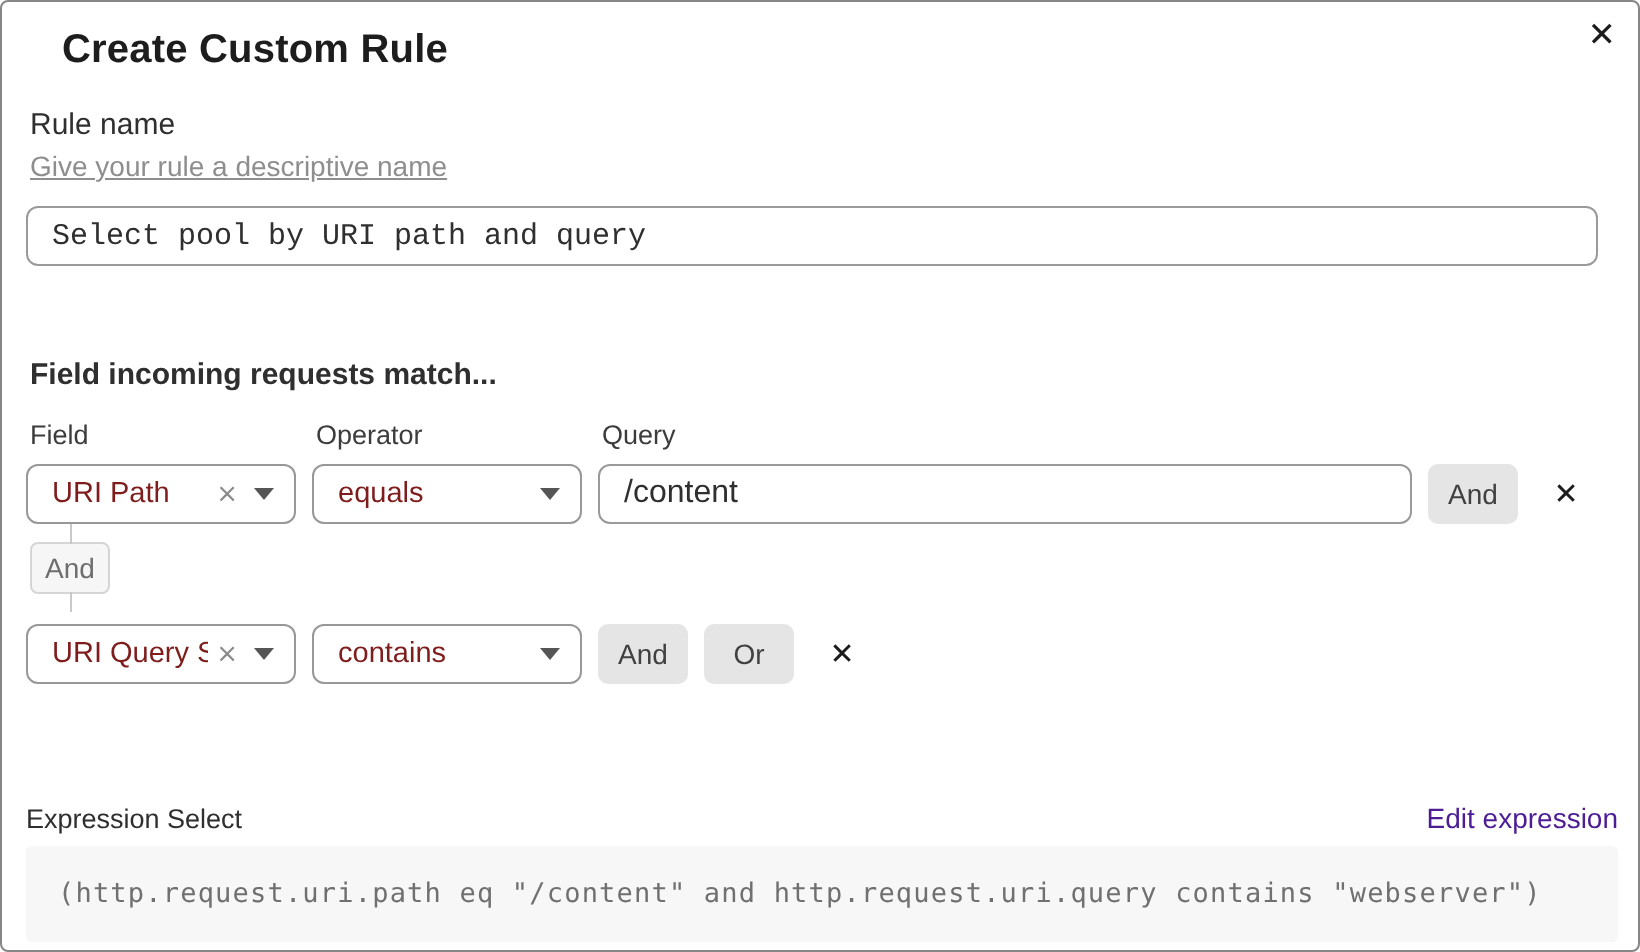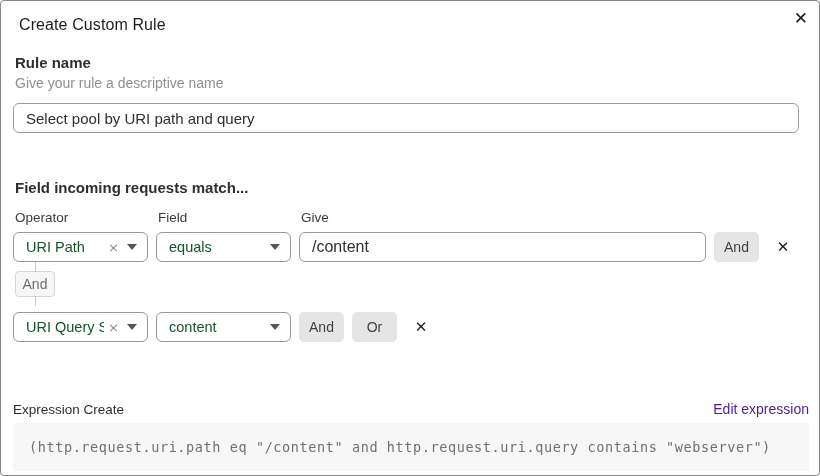--- a/index.html
+++ b/index.html
@@ -12,54 +12,54 @@
   .dialog {
     position: relative;
     width: 820px; height: 476px;
     background: #fff;
     border: 1px solid #868686;
     border-radius: 4px;
     padding: 12px 12px 0 12px;
     overflow: hidden;
   }
   .dialog-title {
-    margin-left: 6px;
-    font-size: 16px; font-weight: 400; color: #1d1d1d;
+    margin-left: 18px;
+    font-size: 20px; font-weight: 700; color: #1d1d1d;
     line-height: 24px;
     letter-spacing: 0.1px;
   }
   .close-btn {
     position: absolute; top: 5px; right: 9px;
     background: none; border: none; cursor: pointer;
     font-size: 17px; font-weight: 700; color: #1c1c1c;
     line-height: 20px; padding: 2px;
     font-family: "DejaVu Sans", sans-serif;
   }
 
   
   .rule-name-label {
     margin: 17px 0 0 2px;
-    font-size: 15px; line-height: 18px; color: #2f2f2f; font-weight: bold;
+    font-size: 15px; line-height: 18px; color: #2f2f2f;
   }
   .rule-name-helper {
     margin: 3px 0 0 2px;
-    font-size: 14px; line-height: 17px; color: #8e8e8e;
+    font-size: 14px; line-height: 17px; color: #8e8e8e; text-decoration: underline;
   }
   .text-input {
     display: block;
     height: 30px;
     border: 1px solid #9a9a9a;
     border-radius: 6px;
     padding: 0 12px;
     font-family: "Liberation Sans", "DejaVu Sans", sans-serif;
     font-size: 15px; color: #2f2f2f;
     background: #fff;
     outline: none;
   }
-  .rule-name-input { margin-top: 11px; width: 786px; }
+  .rule-name-input { margin-top: 11px; width: 786px; font-family: Liberation Mono, monospace; }
 
   
   .match-heading {
     margin: 46px 0 0 2px;
     font-size: 15px; font-weight: 700; line-height: 18px; color: #2f2f2f;
   }
   .col-labels {
     display: flex;
     margin: 13px 0 0 0;
     width: 780px;
@@ -78,21 +78,21 @@
     display: flex; align-items: center;
     width: 135px; height: 30px;
     border: 1px solid #989898; border-radius: 6px;
     padding: 0 10px 0 12px;
     margin-right: 8px;
     background: #fff; cursor: pointer;
     flex: none;
   }
   .select-text {
     flex: 1 1 auto;
-    font-size: 14.5px; color: #14532d;
+    font-size: 14.5px; color: #7f1d1d;
     white-space: nowrap; overflow: hidden;
   }
   .clear-x {
     flex: none;
     margin: 0 8px 0 4px;
     font-size: 13px; color: #8a8a8a; line-height: 1;
     cursor: pointer;
     font-family: "DejaVu Sans", sans-serif;
   }
   .caret-down {
@@ -186,23 +186,23 @@
   <div>
     <div class="rule-name-label">Rule name</div>
     <div class="rule-name-helper">Give your rule a descriptive name</div>
     <input class="text-input rule-name-input" type="text" value="Select pool by URI path and query" style="">
   </div>
 
   <div>
     <div class="match-heading">Field incoming requests match...</div>
 
     <div class="col-labels">
+      <div class="col-label col-label-field">Field</div>
       <div class="col-label col-label-operator">Operator</div>
-      <div class="col-label col-label-field">Field</div>
-      <div class="col-label">Give</div>
+      <div class="col-label">Query</div>
     </div>
 
     <div class="builder-row">
       <div class="select-box">
         <span class="select-text">URI Path</span>
         <span class="clear-x">×</span>
         <span class="caret-down"></span>
       </div>
       <div class="select-box">
         <span class="select-text">equals</span>
@@ -217,30 +217,30 @@
       <div class="joiner-chip">And</div>
     </div>
 
     <div class="builder-row">
       <div class="select-box">
         <span class="select-text">URI Query St...</span>
         <span class="clear-x">×</span>
         <span class="caret-down"></span>
       </div>
       <div class="select-box">
-        <span class="select-text">content</span>
+        <span class="select-text">contains</span>
         <span class="caret-down"></span>
       </div>
       <button class="conn-btn">And</button>
       <button class="conn-btn">Or</button>
       <button class="delete-btn">✕</button>
     </div>
   </div>
 
   <div>
     <div class="expr-header">
-      <span class="expr-label">Expression Create</span>
+      <span class="expr-label">Expression Select</span>
       <a class="expr-edit-link">Edit expression</a>
     </div>
     <div class="expr-code">(http.request.uri.path eq "/content" and http.request.uri.query contains "webserver")</div>
   </div>
 
 </div>
 
 </body></html>

